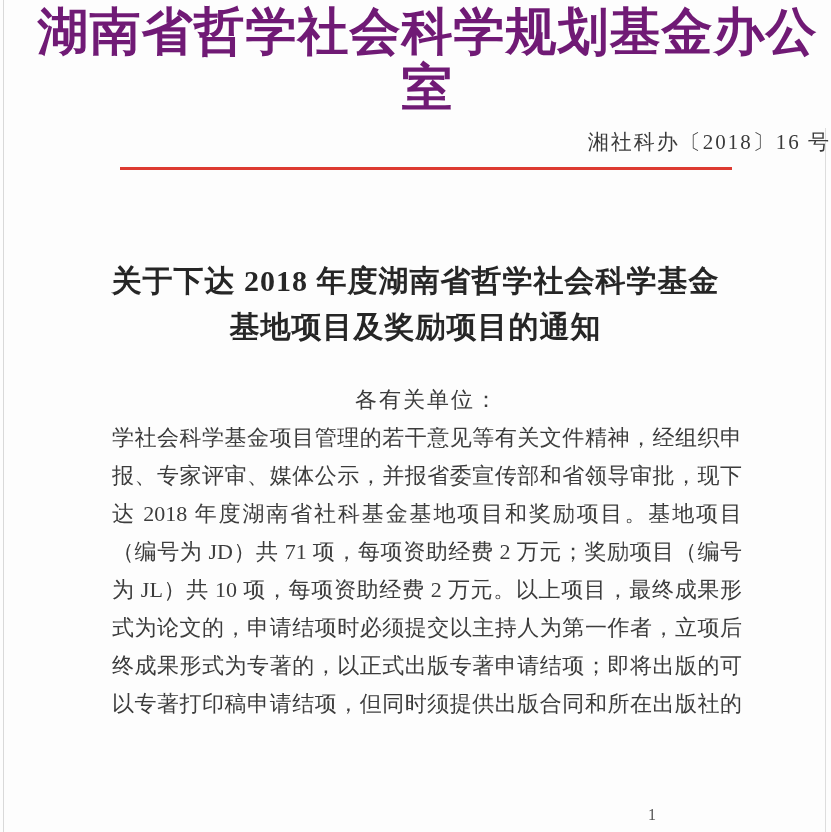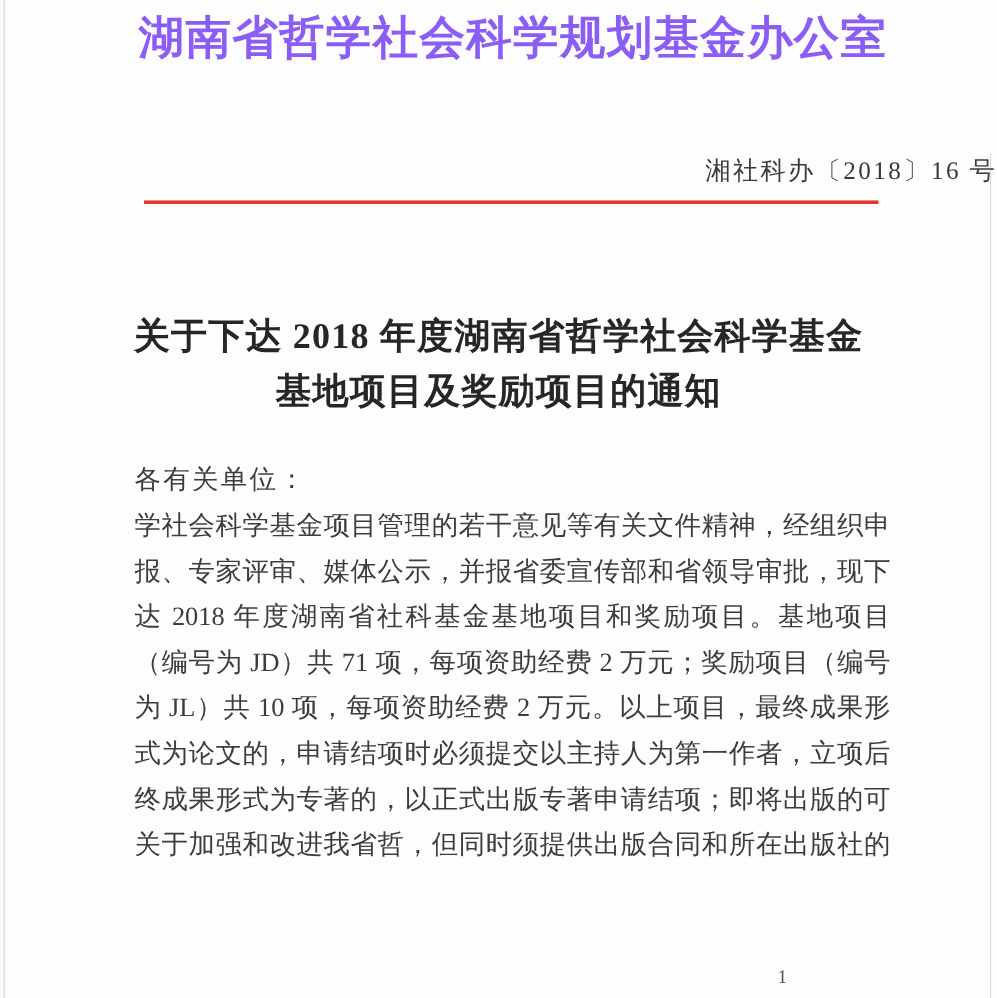--- a/index.html
+++ b/index.html
@@ -30,24 +30,24 @@
     width: 1px;
     background: #d4d4d4;
     opacity: 0.8;
   }
 
   .org-title {
     position: absolute;
     top: 4px; left: 0; right: 0;
     line-height: 56px;
     text-align: center;
-    font-size: 38px;
+    font-size: 51px;
     font-weight: bold;
     letter-spacing: 1px;
-    color: #8b5cf6;
+    color: #701a75;
     margin-left: 24px;
   }
 
   .doc-number {
     position: absolute;
     top: 124px; left: 0; right: 0;
     line-height: 36px;
     text-align: right;
     font-size: 21px;
     letter-spacing: 2px;
@@ -78,21 +78,21 @@
     position: absolute;
     top: 381px;
     left: 112px;
     width: 630px;
     font-size: 22px;
     line-height: 38px;
     color: #3c3c3c;
   }
 
   .salutation {
-    text-align: left;
+    text-align: center;
     letter-spacing: 2px;
   }
 
   .body-line {
     text-align: justify;
     text-align-last: justify;
     text-justify: inter-character;
   }
 
   .body-line.indent-first {
@@ -130,18 +130,18 @@
 
   <div class="body-block">
     <div class="salutation">各有关单位：</div>
     <div class="body-line">学社会科学基金项目管理的若干意见等有关文件精神，经组织申</div>
     <div class="body-line">报、专家评审、媒体公示，并报省委宣传部和省领导审批，现下</div>
     <div class="body-line">达 2018 年度湖南省社科基金基地项目和奖励项目。基地项目</div>
     <div class="body-line">（编号为 JD）共 71 项，每项资助经费 2 万元；奖励项目（编号</div>
     <div class="body-line">为 JL）共 10 项，每项资助经费 2 万元。以上项目，最终成果形</div>
     <div class="body-line">式为论文的，申请结项时必须提交以主持人为第一作者，立项后</div>
     <div class="body-line">终成果形式为专著的，以正式出版专著申请结项；即将出版的可</div>
-    <div class="body-line">关于加强和改进我省哲，但同时须提供出版合同和所在出版社的</div>
+    <div class="body-line">以专著打印稿申请结项，但同时须提供出版合同和所在出版社的</div>
   </div>
 
   <div class="page-number">1</div>
 
 </div>
 
 </body></html>

